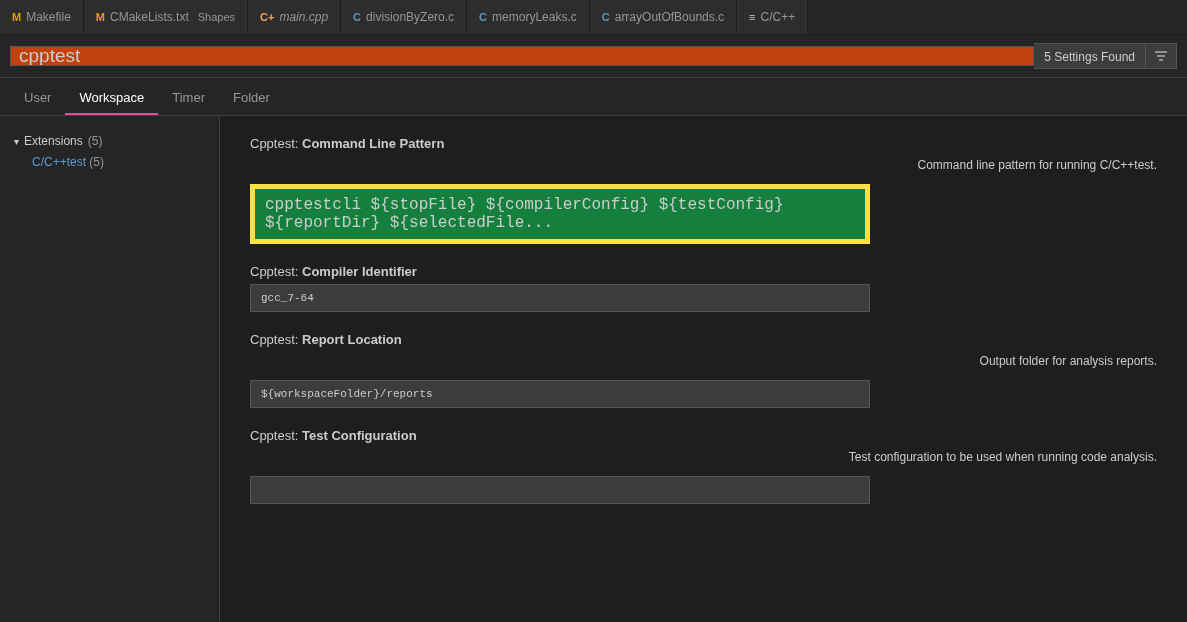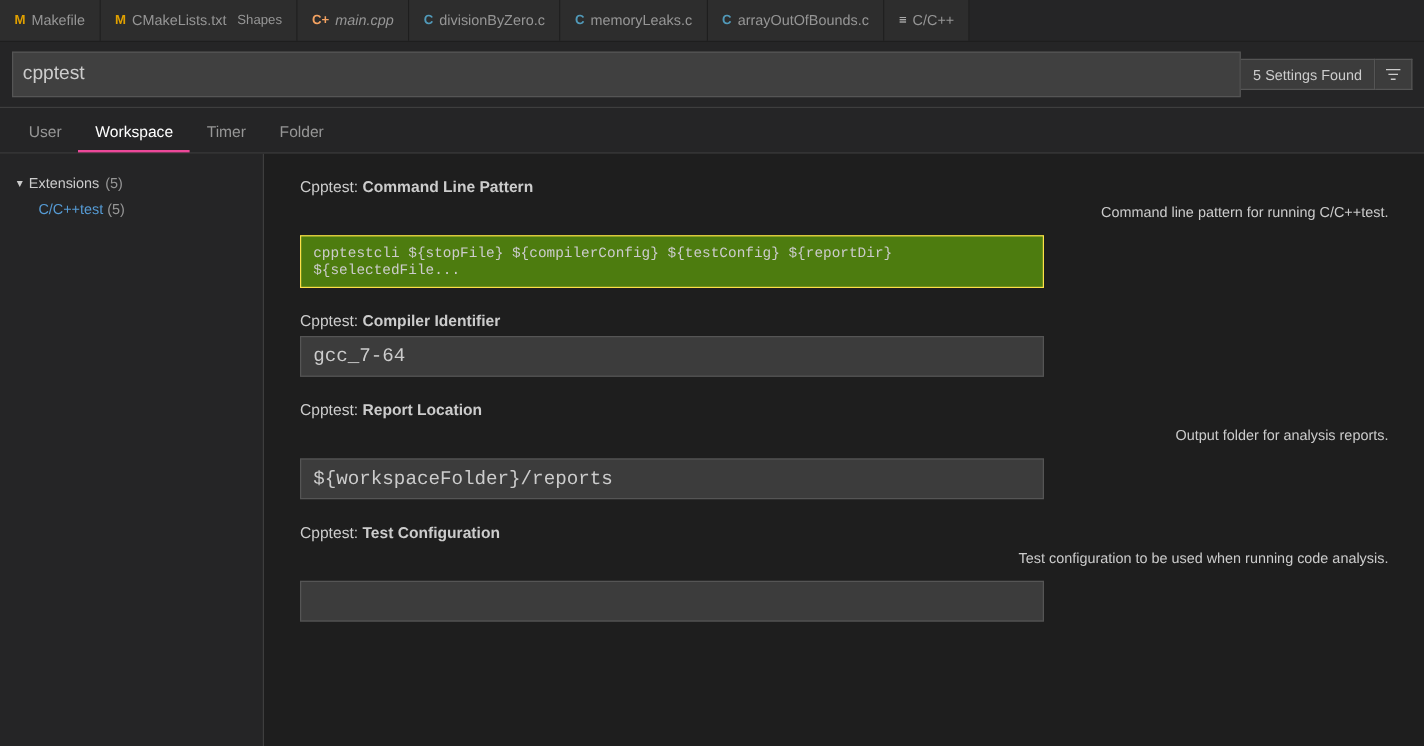--- a/index.html
+++ b/index.html
@@ -48,27 +48,27 @@
     .search-bar {
       display: flex;
       align-items: center;
       background: #252526;
       padding: 8px 10px;
       gap: 0;
       border-bottom: 1px solid #3e3e3e;
     }
     .search-input {
       flex: 1;
-      background: #404040;
+      background: #c2410c;
       border: 1px solid #555;
       color: #cccccc;
       padding: 4px 8px;
-      font-size: 16px;
+      font-size: 19px;
       outline: none;
-      height: 38px;
+      height: 20px;
     }
     .search-results-badge {
       background: #3c3c3c;
       border: 1px solid #555;
       border-left: none;
       padding: 4px 10px;
       height: 26px;
       display: flex;
       align-items: flex-end;
       color: #cccccc;
@@ -179,33 +179,33 @@
       font-size: 12px;
       color: #cccccc;
       margin-bottom: 10px;
       line-height: 1.5;
       text-align: right;
     }
     .setting-description.warning {
       color: #f4a261;
     }
     .setting-value-box {
-      background: #4d7c0f;
-      border: 1px solid #fde047;
+      background: #15803d;
+      border: 5px solid #fde047;
       padding: 7px 10px;
-      font-size: 12px;
+      font-size: 16px;
       color: #cccccc;
       max-width: 620px;
       font-family: 'Courier New', monospace;
     }
     .setting-input {
       background: #3c3c3c;
       border: 1px solid #555;
       padding: 7px 10px;
-      font-size: 16px;
+      font-size: 11px;
       color: #cccccc;
       width: 620px;
       outline: none;
       font-family: 'Courier New', monospace;
     }
   </style>
 </head>
 <body>
 
 <div class="tab-bar">

